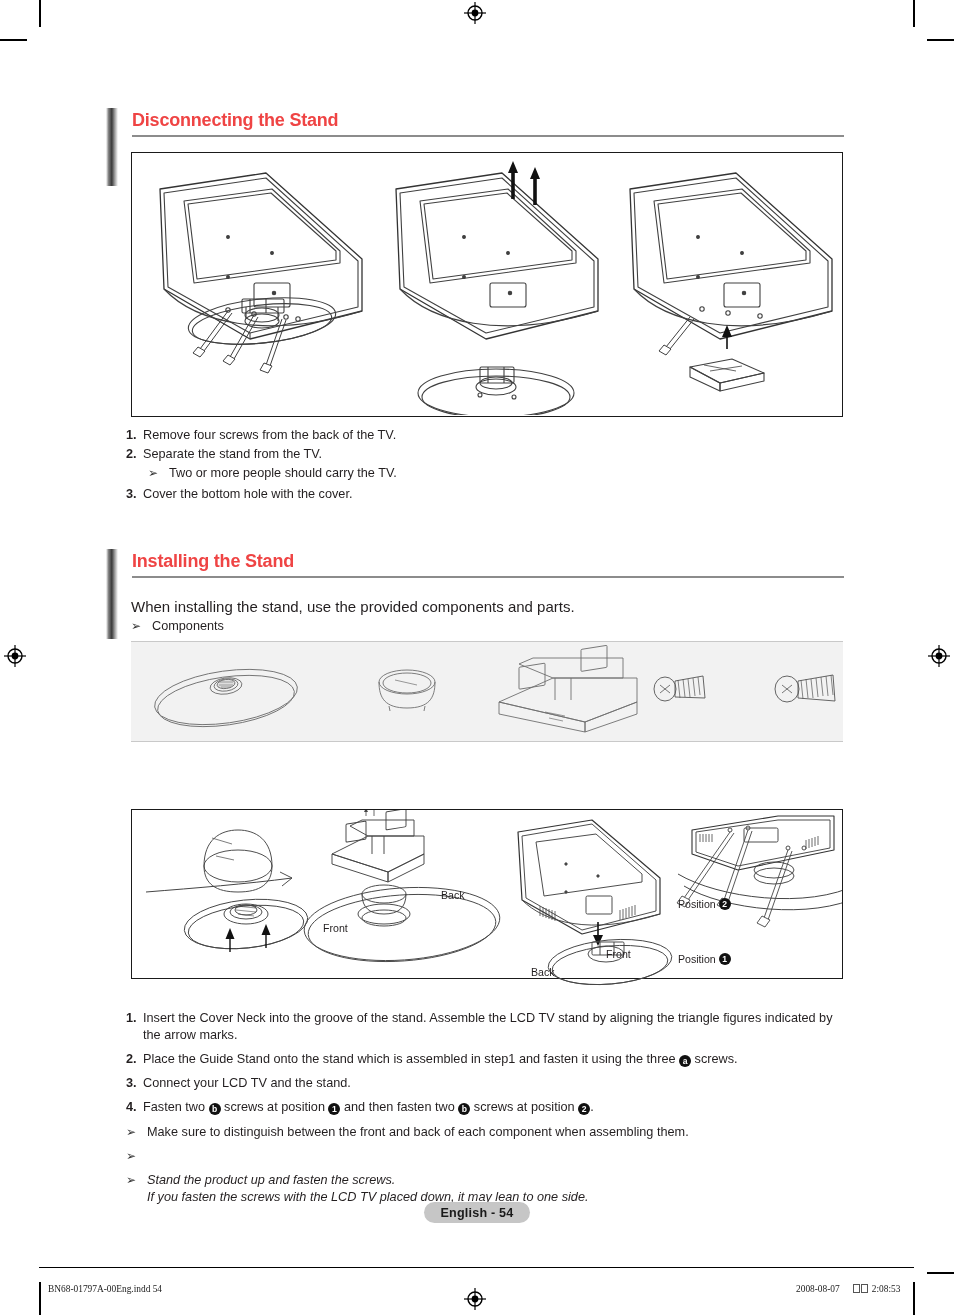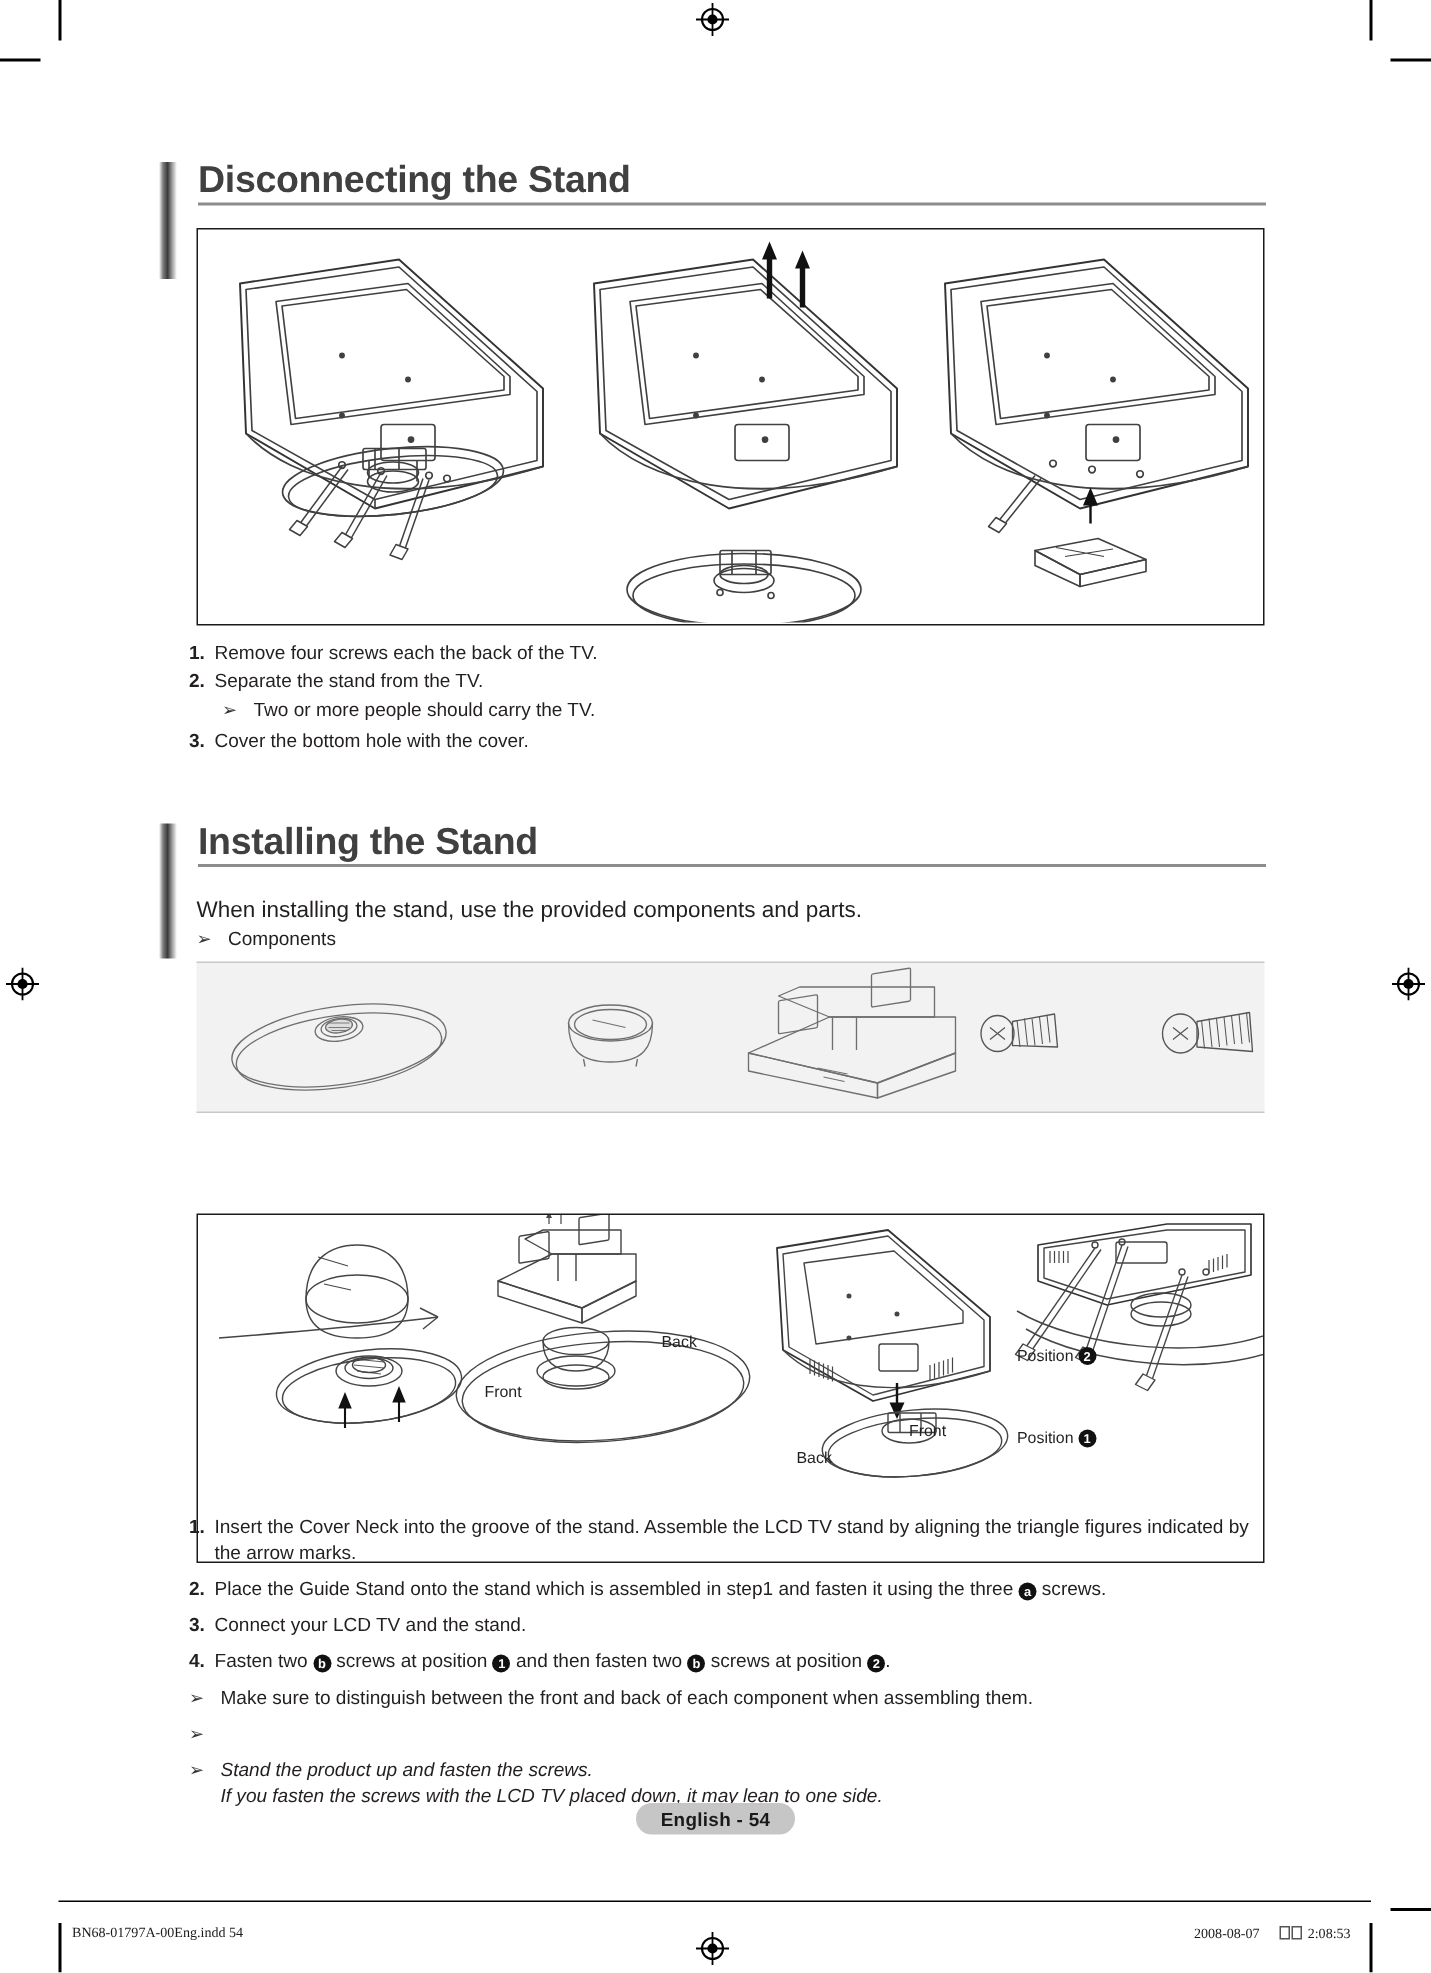--- a/index.html
+++ b/index.html
@@ -14,22 +14,22 @@
 
   
   .crop { position: absolute; background: #000; }
   .reg { position: absolute; width: 22px; height: 22px; }
   .gradbar {
     position: absolute; left: 0; width: 12px;
     background: linear-gradient(to right, #ffffff 0%, #7d7d7d 22%, #3a3a3a 48%, #9a9a9a 72%, #ffffff 100%);
   }
   .heading-wrap { position: absolute; left: 26px; right: 0; }
   h1.heading {
-    font-size: 25px; font-weight: bold; letter-spacing: -0.2px;
-    color: #404040; line-height: 24px; white-space: nowrap;
+    font-size: 18px; font-weight: bold; letter-spacing: -0.2px;
+    color: #ef4444; line-height: 24px; white-space: nowrap;
   }
   .heading-rule { height: 2px; background: #8c8c8c; margin-top: 3px; }
 
   
   .figbox {
     position: absolute; border: 1.6px solid #1a1a1a; background: #fff;
   }
   .compbox {
     position: absolute; background: #f2f2f2;
     border-top: 1px solid #c9c9c9; border-bottom: 1px solid #c9c9c9;
@@ -245,21 +245,21 @@
           <path d="M103,178 L103,160" stroke="#111" stroke-width="1.6"></path>
           <path d="M103,154 l-5,12 l10,0 z" fill="#111" stroke="none"></path>
         </g>
       </g>
     </svg>
   </div>
 
   <div class="txtblock" style="left:126px;top:427px;width:620px;">
     <div class="step">
       <span class="num">1.</span>
-      <span class="body">Remove four screws each the back of the TV.</span>
+      <span class="body">Remove four screws from the back of the TV.</span>
     </div>
     <div class="step">
       <span class="num">2.</span>
       <span class="body">Separate the stand from the TV.</span>
     </div>
     <div class="bullet indent" style="margin:2px 0 4px 0;">
       <span class="gl">➢</span>
       <span>Two or more people should carry the TV.</span>
     </div>
     <div class="step" style="margin-top:4px;">
@@ -325,21 +325,21 @@
           <ellipse cx="14" cy="16" rx="12" ry="13"></ellipse>
           <path d="M9,12 l5,4 l5,-4 M9,20 l5,-4 l5,4" stroke-width="0.8"></path>
           <path d="M25,8 L60,2 L62,28 L25,25 Z"></path>
           <path d="M28,7 l2,19 M33,6 l2,19 M38,6 l2,19 M43,5 l2,19 M48,4 l2,19 M53,3 l2,20 M58,2 l2,20" stroke-width="0.7"></path>
         </g>
       </g>
     </svg>
   </div>
 
 
-  <div class="figbox" style="left:131px;top:809px;width:712px;height:233px;">
+  <div class="figbox" style="left:131px;top:809px;width:712px;height:170px;">
     <svg width="710" height="182" viewBox="0 0 710 182">
       <g fill="none" stroke="#454545" stroke-width="0.95" stroke-linejoin="round">
 
         <g transform="translate(14,16)">
           <ellipse cx="92" cy="40" rx="34" ry="16"></ellipse>
           <path d="M58,40 C58,14 74,4 92,4 C110,4 126,14 126,40"></path>
           <path d="M66,12 l20,6 M70,30 l18,4" stroke-width="0.7"></path>
           <path d="M58,40 C58,58 70,66 92,66 C114,66 126,58 126,40"></path>
 
           <ellipse cx="100" cy="98" rx="62" ry="24" transform="rotate(-6 100 98)"></ellipse>

